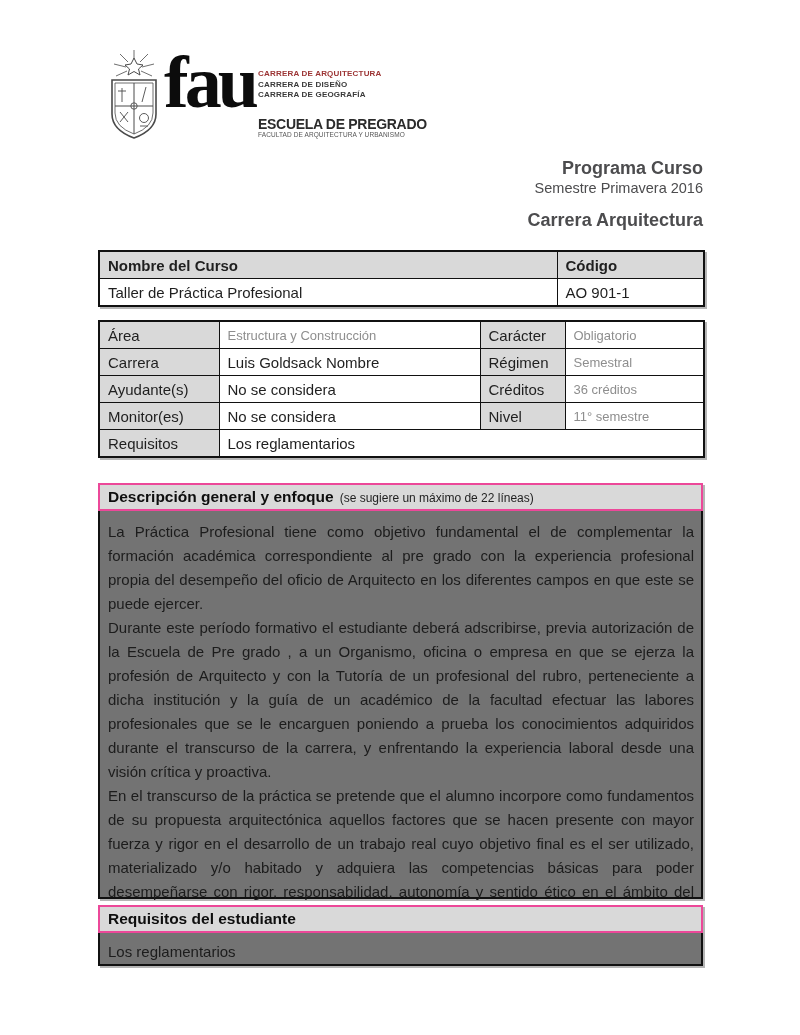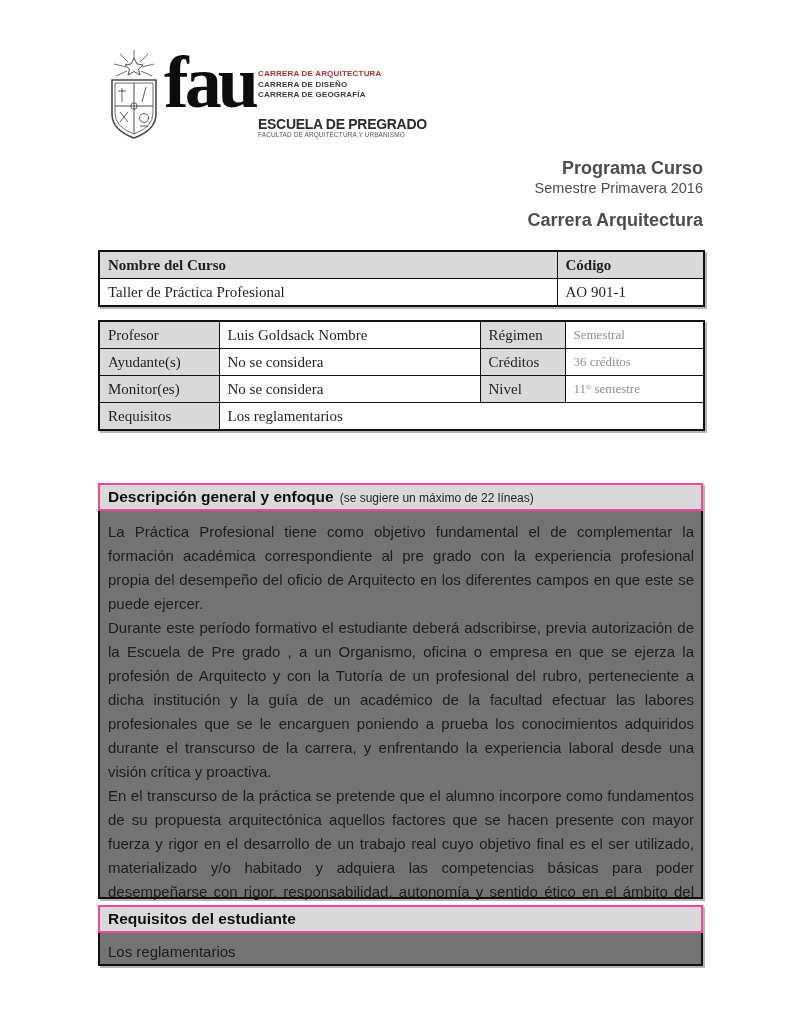--- a/index.html
+++ b/index.html
@@ -24,21 +24,21 @@
   .doc-header{position:absolute;right:97px;top:158px;text-align:right;color:#4c4c4e;}
   .doc-title{font-size:18px;font-weight:bold;line-height:1.15;}
   .doc-subtitle{font-size:14.5px;line-height:1.25;}
   .doc-career{font-size:18px;font-weight:bold;margin-top:13px;}
   
   table.tbl{
     position:absolute;border-collapse:collapse;table-layout:fixed;
     border:2px solid #111;box-shadow:2px 2px 0 rgba(120,120,120,.55);
     font-size:15px;
   }
-  table.tbl td{border:1px solid #111;height:26px;padding:0 8px;vertical-align:middle;overflow:hidden;white-space:nowrap;font-family:Liberation Serif, serif;}
+  table.tbl td{border:1px solid #111;height:26px;padding:0 8px;vertical-align:middle;overflow:hidden;white-space:nowrap;}
   td.shade{background:#d9d9d9;}
   td.bold{font-weight:bold;}
   td.muted{color:#8e8e8e;font-size:13px;}
   .t1{left:98px;top:250px;width:605px;}
   .t2{left:98px;top:320px;width:605px;}
   
   .section{position:absolute;left:98px;width:605px;box-shadow:2px 2px 0 rgba(120,120,120,.55);}
   .section-header{
     box-sizing:border-box;border:2px solid #ec4899;background:#d9d9d9;
     height:28px;display:flex;align-items:center;gap:6px;padding:0 8px;
@@ -127,22 +127,28 @@
     </table>
 
   <table class="tbl t2">
     <colgroup>
       <col style="width:120px">
         <col style="width:261px">
         <col style="width:85px">
         <col style="width:139px">
     </colgroup>
     <tbody>
+        <tr>
+      <td class="shade">Área</td>
+      <td class="muted">Estructura y Construcción</td>
+      <td class="shade">Carácter</td>
+      <td class="muted">Obligatorio</td>
+    </tr>
     <tr>
-      <td class="shade">Profesor</td>
+      <td class="shade">Carrera</td>
       <td>Luis Goldsack Nombre</td>
       <td class="shade">Régimen</td>
       <td class="muted">Semestral</td>
     </tr>
     <tr>
       <td class="shade">Ayudante(s)</td>
       <td>No se considera</td>
       <td class="shade">Créditos</td>
       <td class="muted">36 créditos</td>
     </tr>

